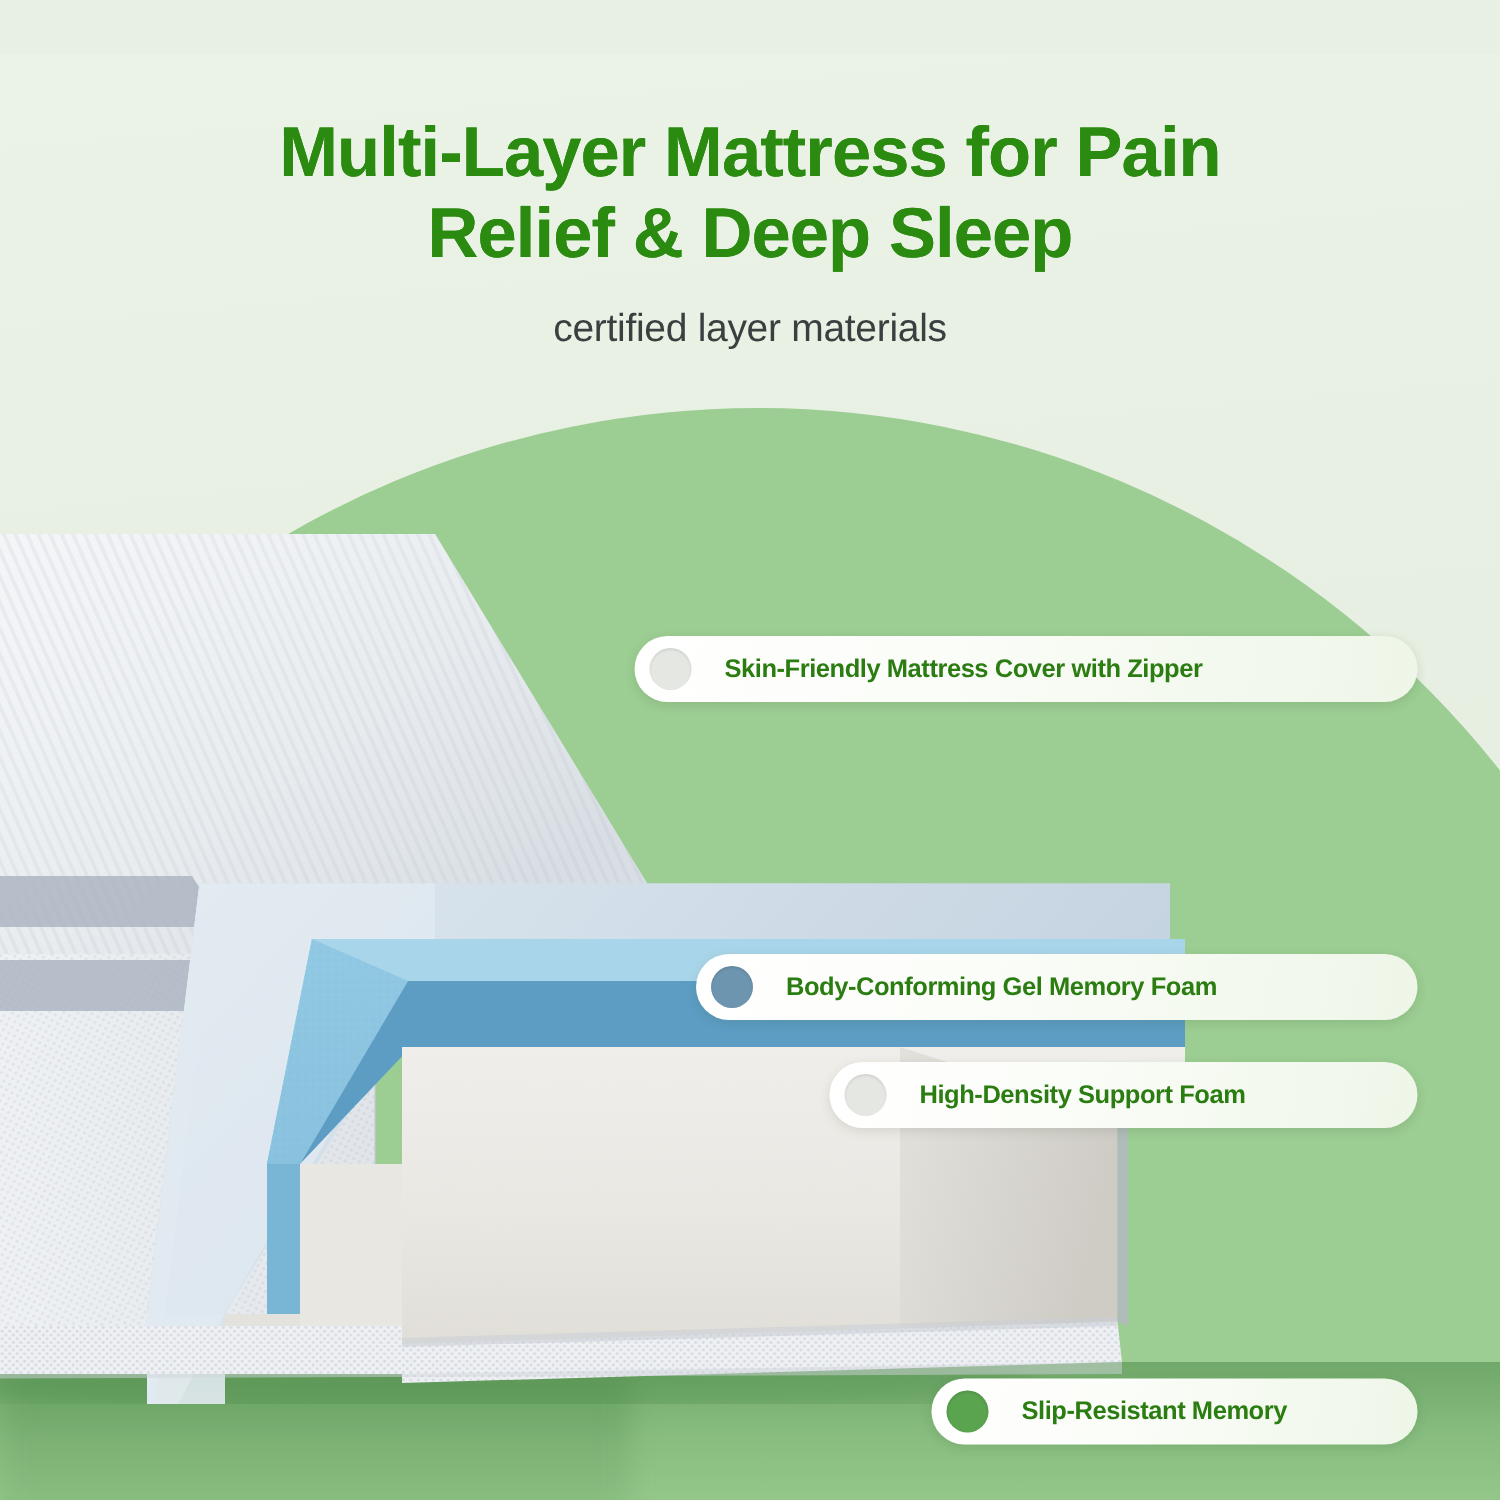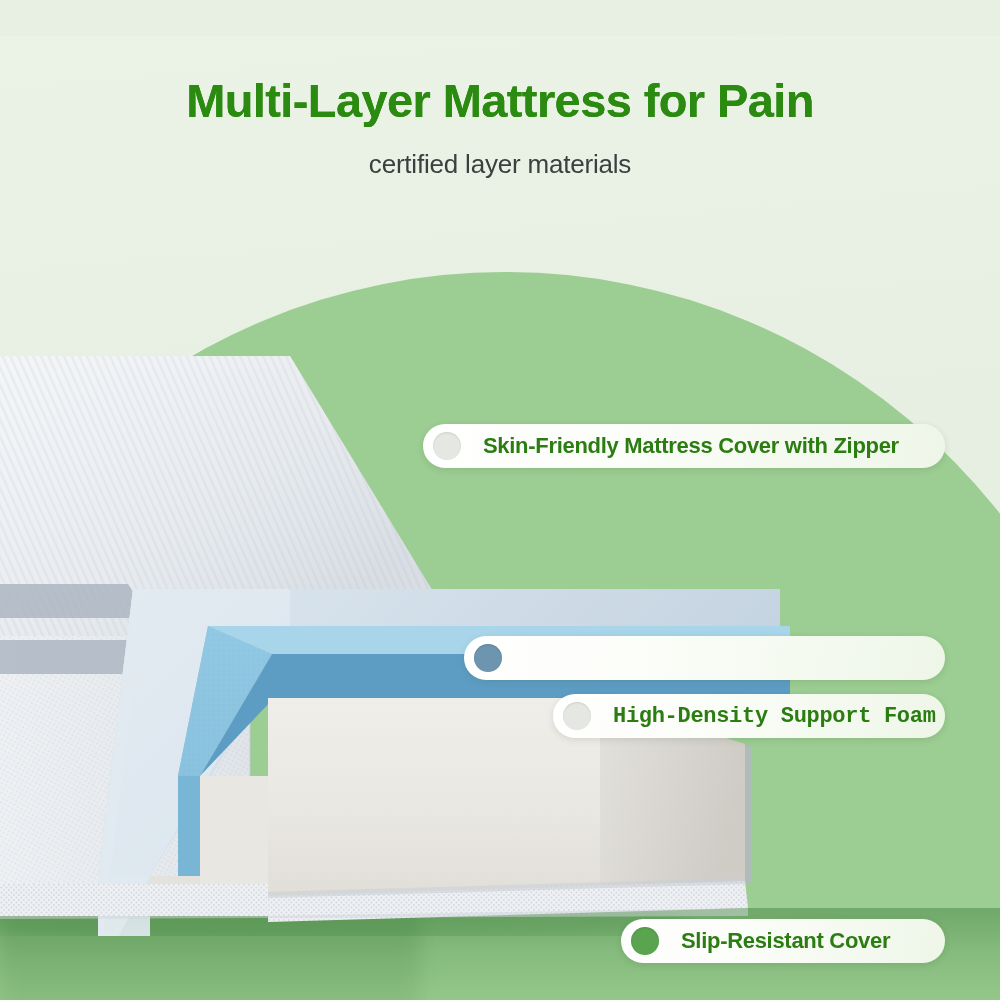--- a/index.html
+++ b/index.html
@@ -81,44 +81,45 @@
     flex:0 0 28px;
     background:#e4e7e2;
     box-shadow:inset 0 1px 2px rgba(0,0,0,.10);
   }
   .pill .dot.green { background:#5aa34f; box-shadow:inset 0 1px 2px rgba(0,0,0,.12); }
   .pill .dot.blue  { background:#6d95af; box-shadow:inset 0 1px 2px rgba(0,0,0,.12); }
   .pill .ptext {
     margin-left:22px;
     color:#2b7d12;
     font-weight:bold;
-    font-size:22px;
+    font-size:17px;
     letter-spacing:-0.3px;
   }
 
   
   #pill-0 { left:423px; top:388px; width:522px; }
   #pill-1 { left:547px; top:549px; width:398px; }
   #pill-2 { left:464px; top:600px; width:481px; }
-  #pill-3 { left:553px; top:658px; width:392px;font-family:Liberation Mono, monospace; }
+  #pill-3 { left:553px; top:672px; width:392px; }
   #pill-4 { left:621px; top:883px; width:324px; }
 </style>
 </head>
 <body>
 
 <div id="stage">
 
   <div class="bg-base"></div>
   <div class="bg-arc"></div>
   <div class="bg-lower"></div>
   <div class="bg-lower-left"></div>
 
   <div class="header">
     <div class="title">
       <div>Multi-Layer Mattress for Pain</div>
+      <div>Relief &amp; Deep Sleep</div>
     </div>
     <div class="subtitle">
       <div>certified layer materials</div>
     </div>
   </div>
 
   <div id="mattress">
     <svg width="790" height="600" viewBox="0 0 790 600" xmlns="http://www.w3.org/2000/svg">
       <defs>
 
@@ -248,25 +249,26 @@
   </div>
 
   <div class="pill" id="pill-0">
     <span class="dot"></span>
     <span class="ptext">Skin-Friendly Mattress Cover with Zipper</span>
   </div>
 
 
   <div class="pill" id="pill-2">
     <span class="dot blue"></span>
+    <span class="ptext">Body-Conforming Gel Memory Foam</span>
   </div>
 
   <div class="pill" id="pill-3">
     <span class="dot"></span>
     <span class="ptext">High-Density Support Foam</span>
   </div>
 
   <div class="pill" id="pill-4">
     <span class="dot green"></span>
-    <span class="ptext">Slip-Resistant Cover</span>
+    <span class="ptext">Slip-Resistant Memory</span>
   </div>
 
 </div>
 
 </body></html>

